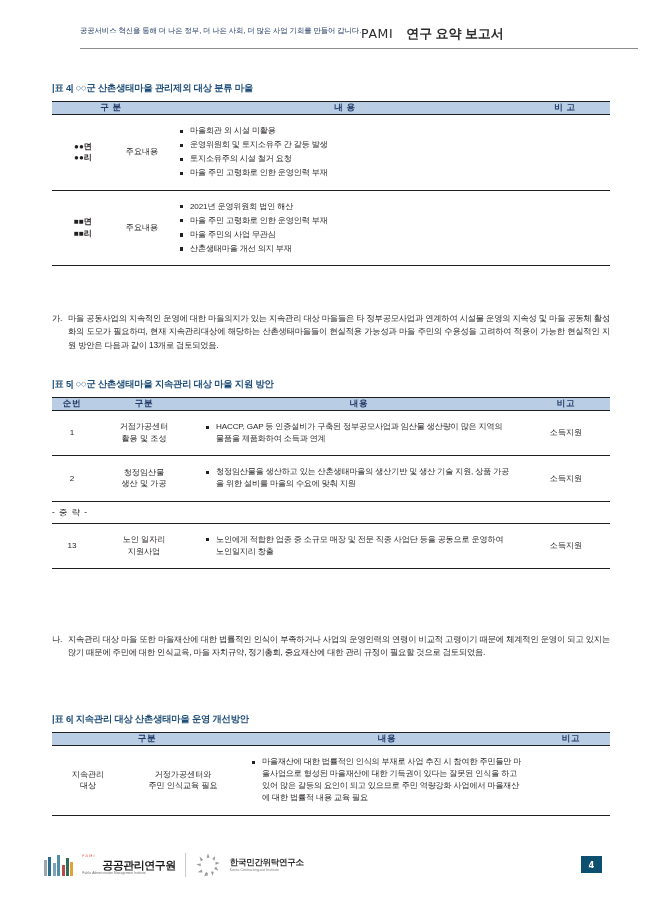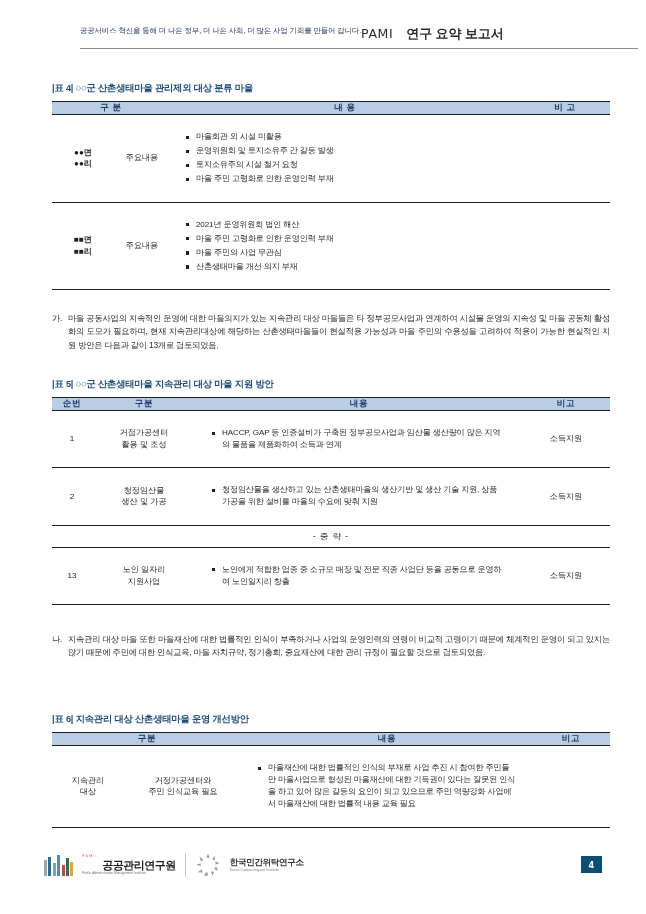--- a/index.html
+++ b/index.html
@@ -102,21 +102,21 @@
     border-bottom: 1px solid #1f1f1f;
     padding: 6px 5px;
     vertical-align: middle;
     color: #231f20;
     line-height: 1.45;
   }
   td.center { text-align: center; }
   .lastrow td { border-bottom: 1.3px solid #1f1f1f; }
 
   ul.bul {
-    margin: 16px;
+    margin: 10px;
     padding: 0;
     list-style: none;
   }
   ul.bul li {
     position: relative;
     padding-left: 10px;
     margin: 0 0 2px 0;
     line-height: 1.5;
     letter-spacing: -0.15px;
   }
@@ -152,21 +152,20 @@
     flex: 0 0 16px;
     text-align: left;
   }
   .para .body {
     flex: 1;
     text-align: justify;
   }
 
   
   .omit {
-    text-align: center;
     font-size: 8.3px;
     letter-spacing: 1px;
     padding: 5px 0 5px 0;
     border-bottom: 1px solid #1f1f1f;
     color: #231f20;
   }
 
   
   .footer {
     position: absolute;

